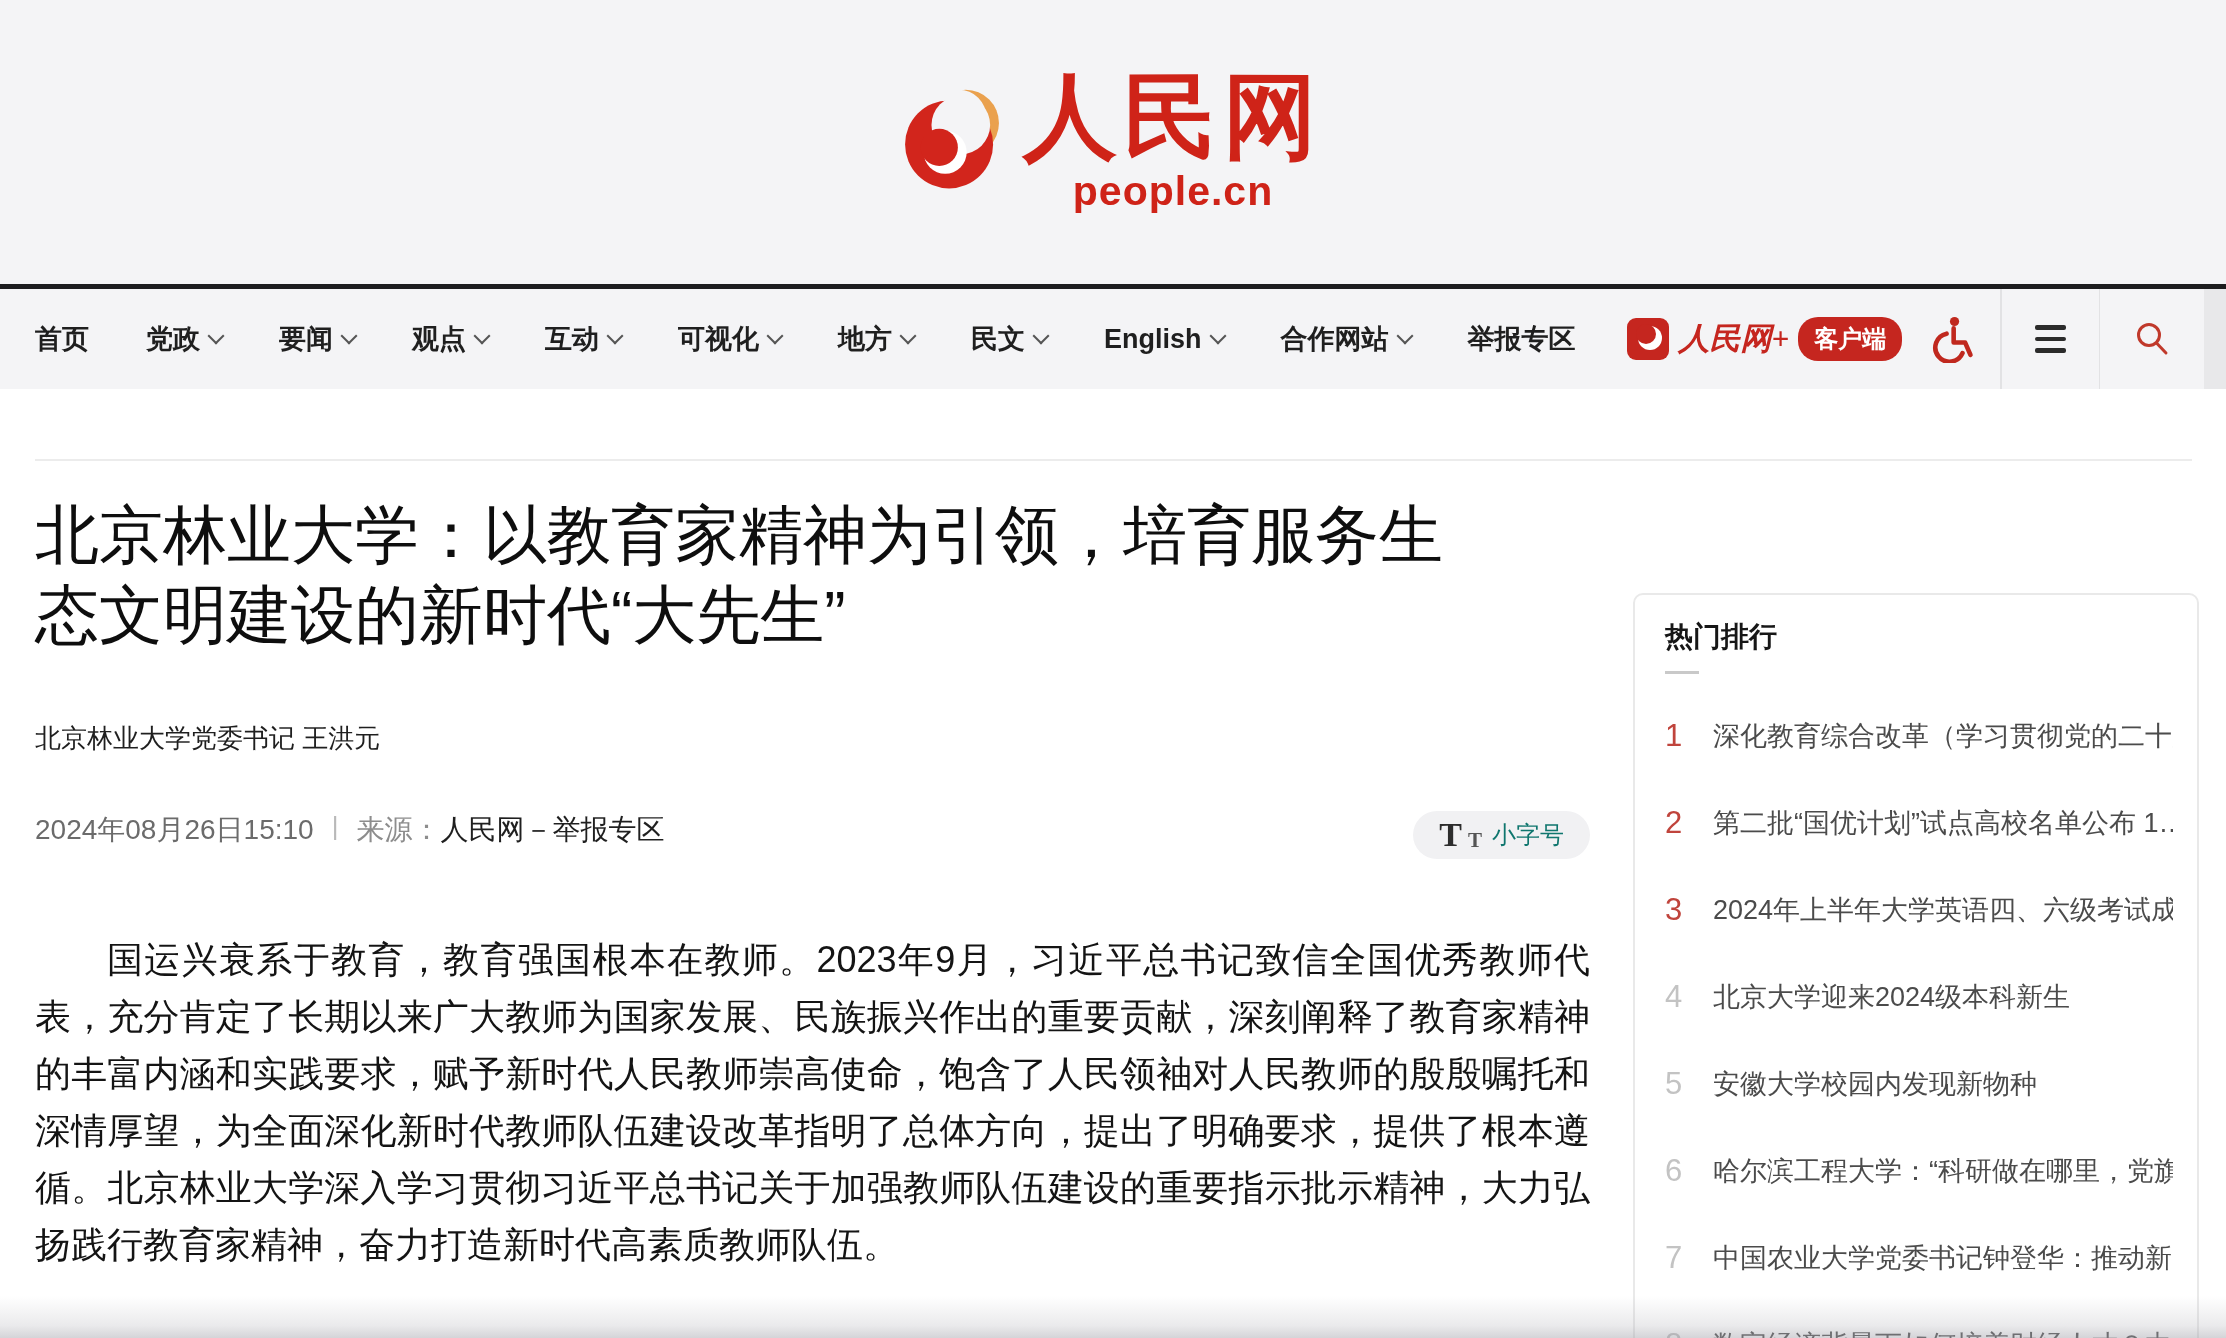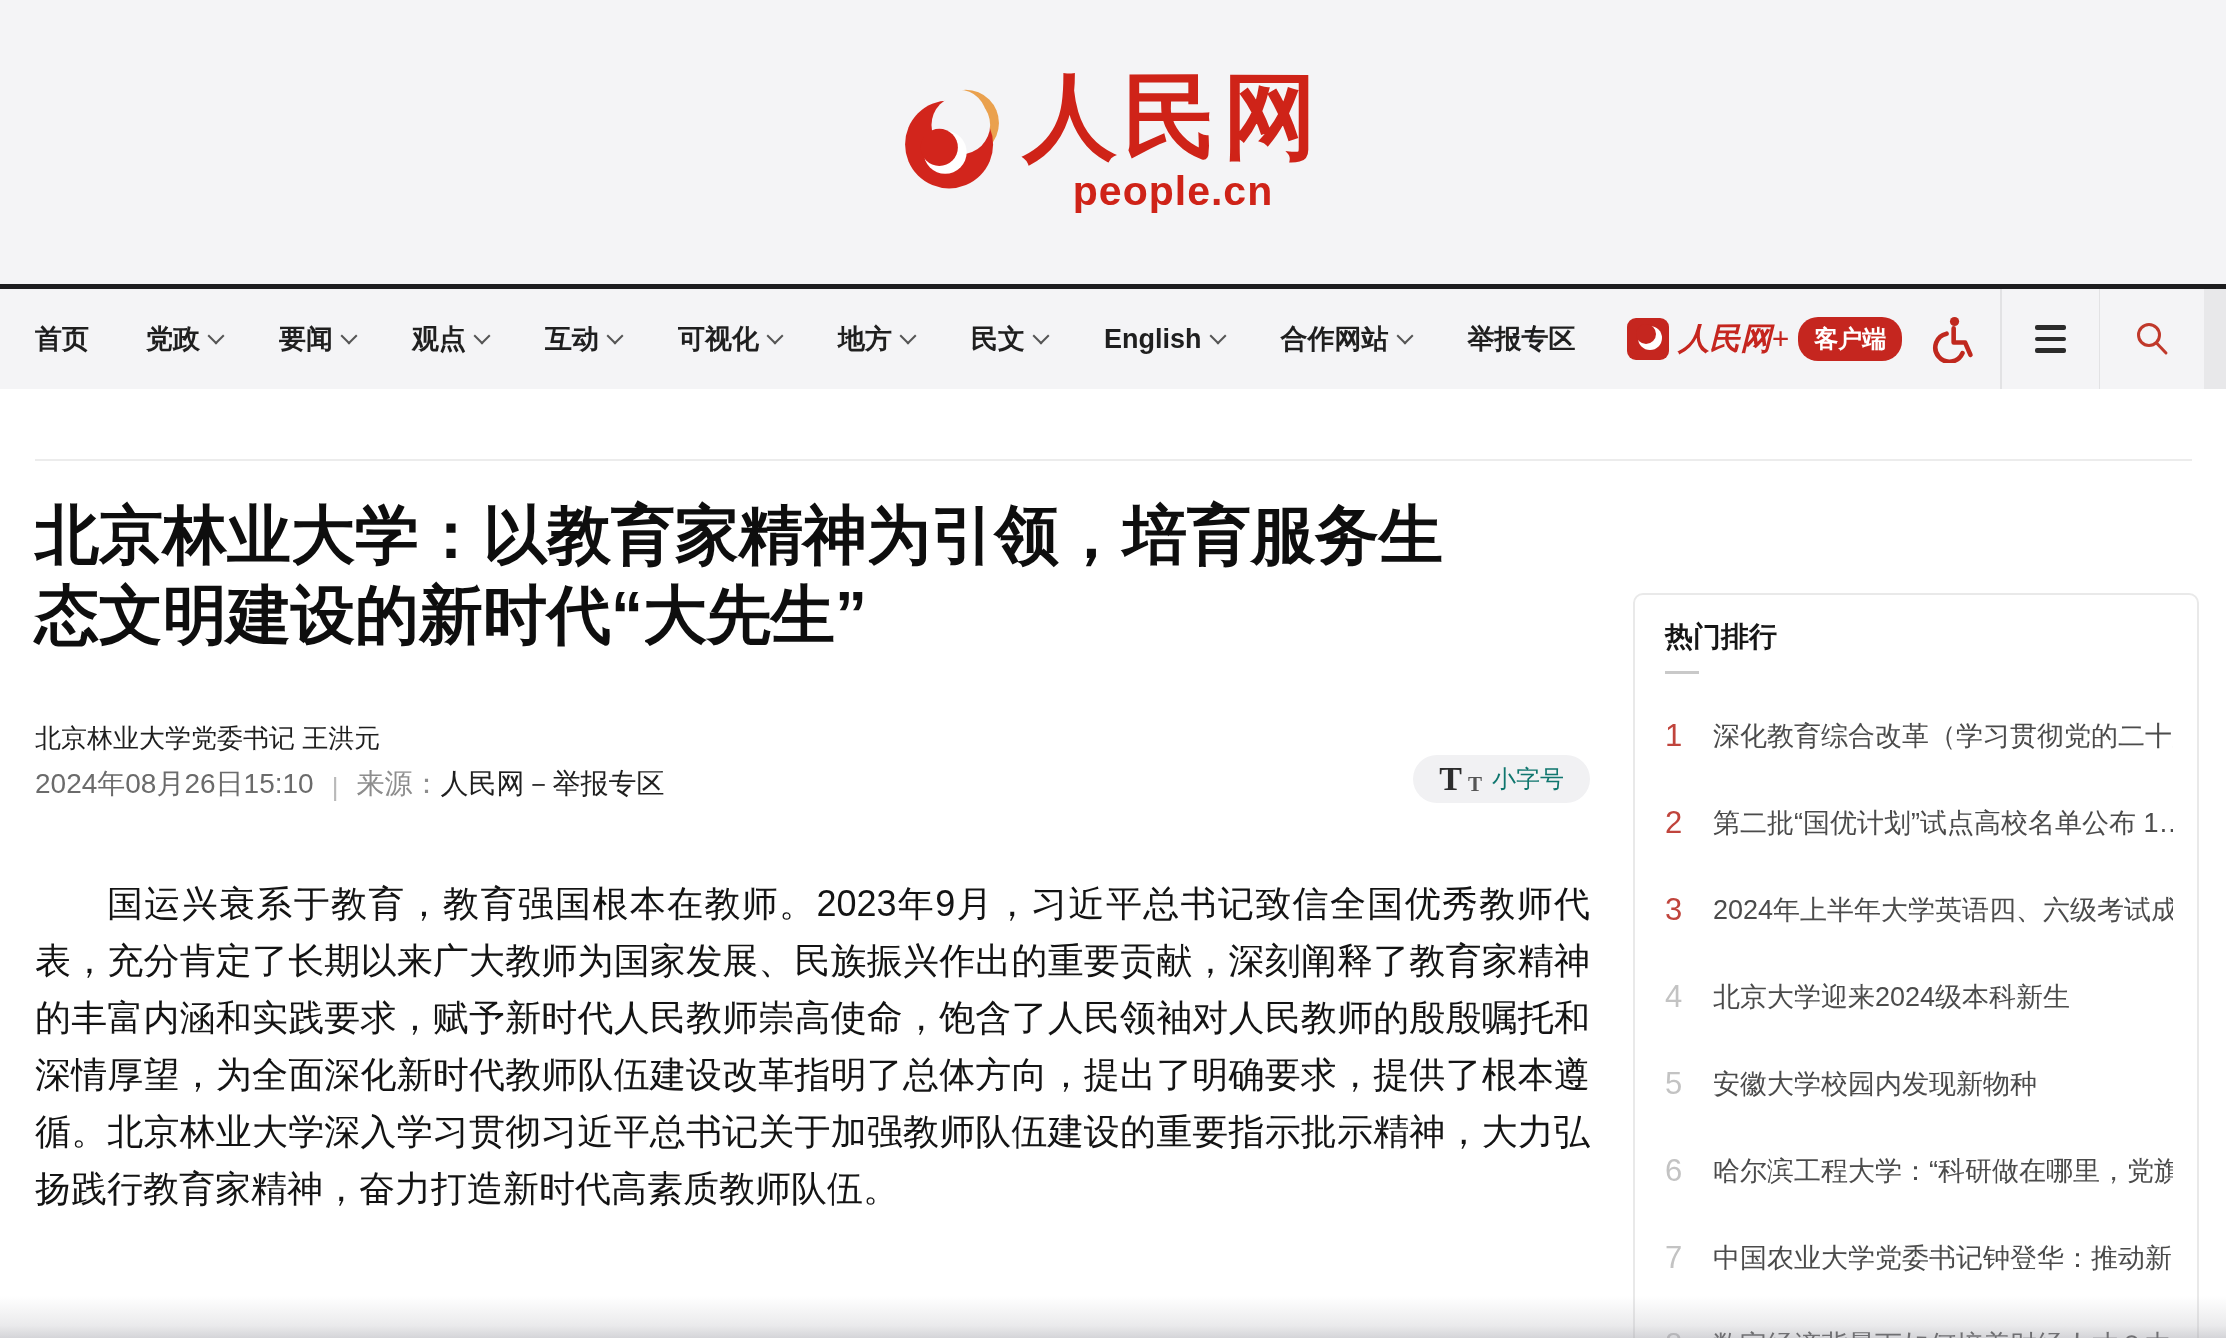--- a/index.html
+++ b/index.html
@@ -57,25 +57,25 @@
     gap:8px; padding:0 30px; cursor:pointer;
   }
   .login-label { font-size:28px; color:#111; }
   
   .content { position:relative; padding:28px 0 0 35px; }
   .breadcrumb { font-size:24px; color:#9b9b9b; }
   .breadcrumb span { cursor:pointer; }
   .rule { height:2px; background:#ececec; width:2157px; margin-top:42px; }
   .article-title {
     margin-top:34px; width:1432px; font-size:64px; line-height:80px;
-    font-weight:700; color:#0e0e0e; letter-spacing:0;
+    font-weight:400; color:#0e0e0e; letter-spacing:0;
   }
   .byline { margin-top:66px; font-size:26px; color:#1f1f1f; line-height:34px; }
   .meta-row {
-    width:1555px; display:flex; align-items:flex-end; height:48px;
+    margin-top:56px; width:1555px; display:flex; align-items:flex-start; height:48px;
   }
   .meta-date { font-size:28px; color:#6b6b6b; }
   .meta-sep { font-size:26px; color:#b9b9b9; margin:0 18px; }
   .meta-src-label { font-size:28px; color:#8d8d8d; }
   .meta-src { font-size:28px; color:#1f1f1f; cursor:pointer; }
   .fontsize-btn {
     margin-left:auto; background:#f1f1f3; border-radius:26px; height:48px;
     display:flex; align-items:center; gap:10px; padding:0 26px; cursor:pointer;
   }
   .tt { font-family:"Liberation Serif","DejaVu Serif",serif; color:#2d2d2d; line-height:1; }

